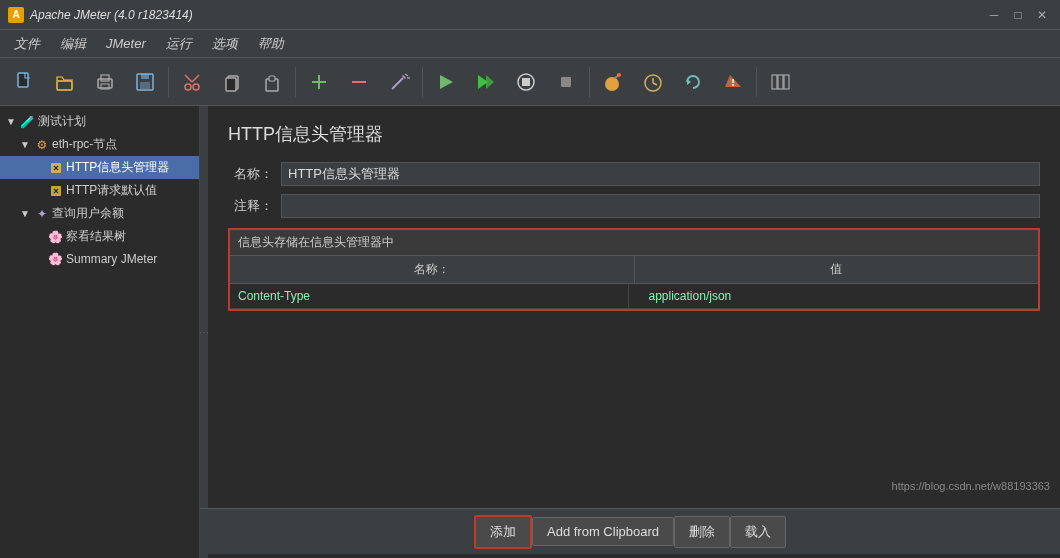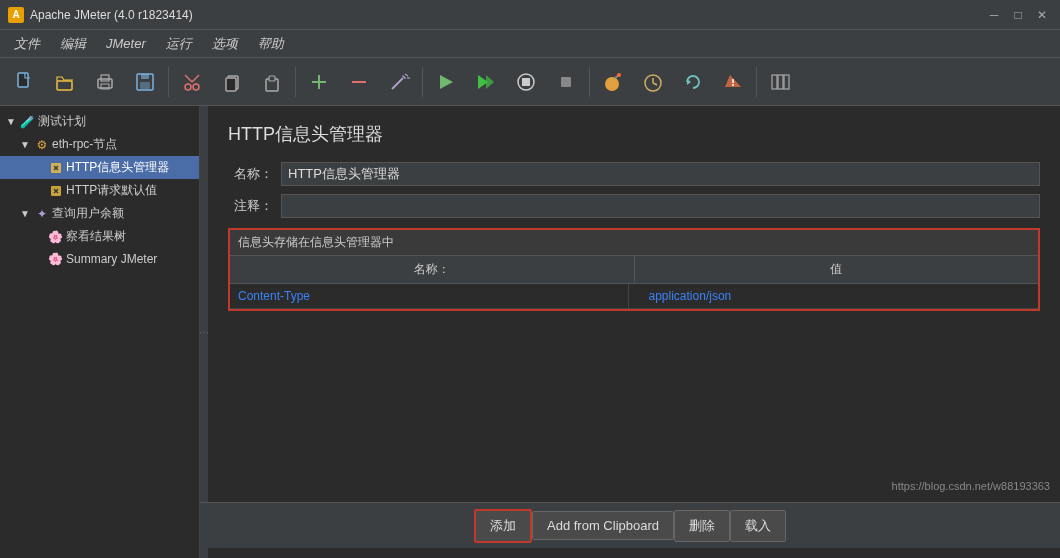--- a/index.html
+++ b/index.html
@@ -37,20 +37,21 @@
       display: flex;
       align-items: center;
       justify-content: center;
       font-size: 10px;
       color: white;
       font-weight: bold;
     }
     .title-text {
       color: #ddd;
       font-size: 12px;
+      font-style: italic;
     }
     .title-bar-controls {
       display: flex;
       gap: 4px;
     }
     .title-ctrl {
       width: 20px;
       height: 20px;
       display: flex;
       align-items: center;
@@ -233,29 +234,29 @@
     }
     .th:last-child { border-right: none; }
     .table-row-data {
       display: flex;
       border-bottom: 1px solid #444;
     }
     .td {
       flex: 1;
       padding: 5px 8px;
       font-size: 12px;
-      color: #3b82f6;
+      color: #86efac;
       border-right: 1px solid #444;
     }
     .td:last-child { border-right: none; padding-left: 20px; }
 
     
     .bottom-bar {
       position: absolute;
-      bottom: 10px;
+      bottom: 4px;
       left: 200px;
       right: 0;
       height: 46px;
       background: #3c3f41;
       border-top: 1px solid #555;
       display: flex;
       align-items: center;
       justify-content: center;
       gap: 0;
       padding: 0 20px;

